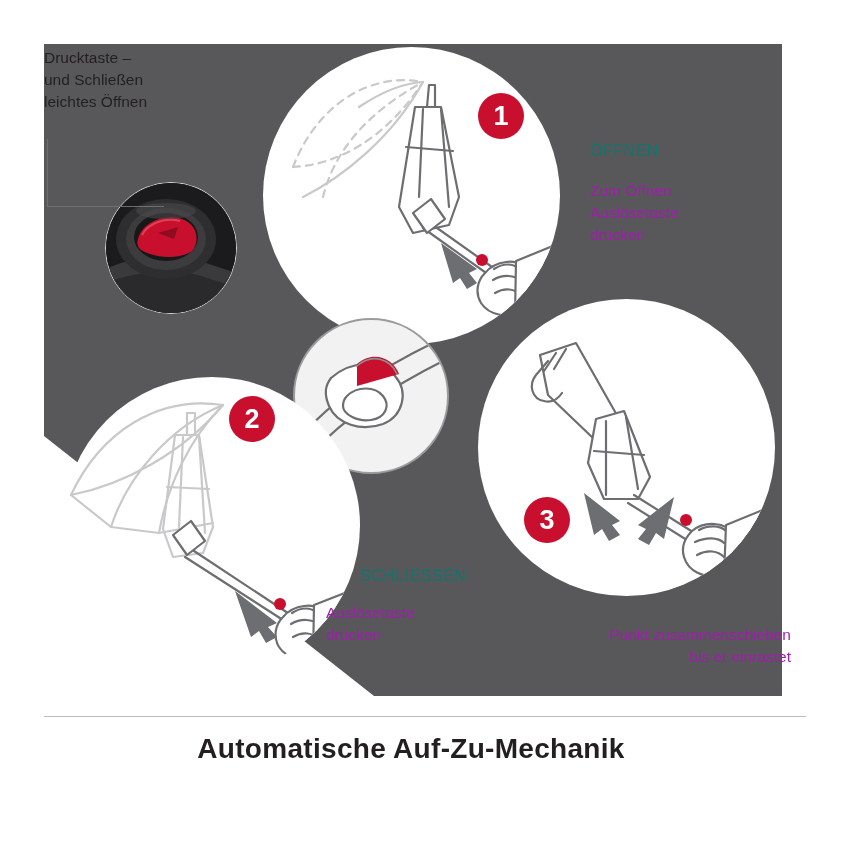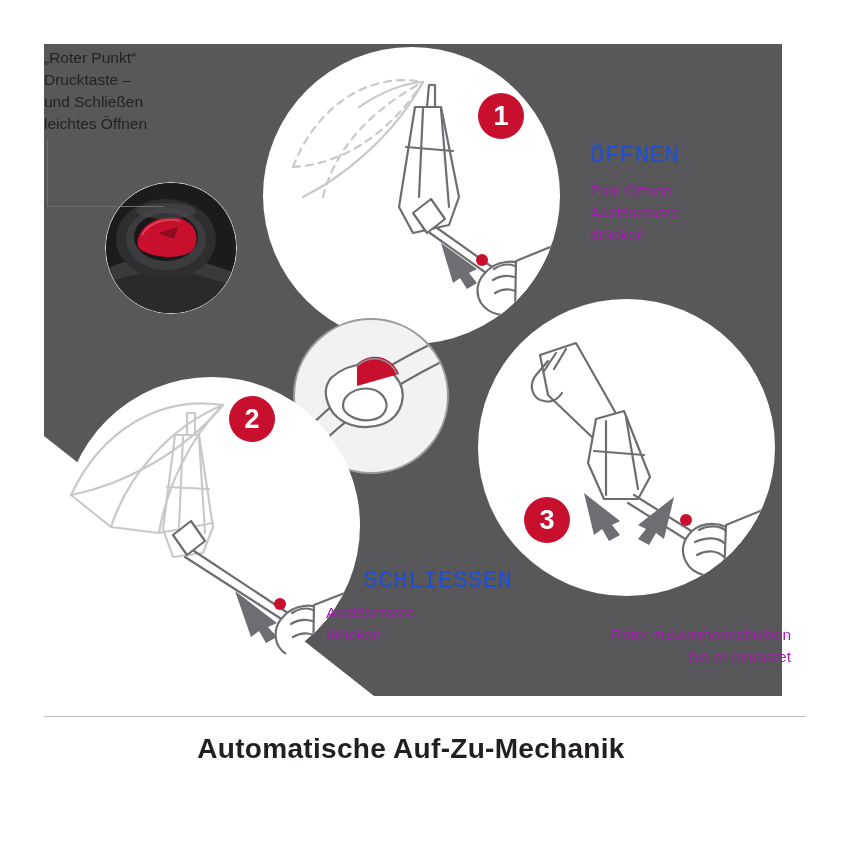--- a/index.html
+++ b/index.html
@@ -110,36 +110,36 @@
     text-align: center;
     font-family: "Liberation Sans", sans-serif;
   }
   #badge-1 { left: 478px; top: 93px; }
   #badge-2 { left: 229px; top: 396px; }
   #badge-3 { left: 524px; top: 497px; }
 
   
   .head {
     position: absolute;
-    color: #1d4ed8;
-    font-size: 24px;
+    color: #0f766e;
+    font-size: 16px;
     letter-spacing: 0.5px;
-    font-family: Liberation Mono, monospace;
+    font-family: Liberation Sans, sans-serif;
   }
   .sub {
     position: absolute;
     color: #a21caf;
     font-size: 15.5px;
     line-height: 22px;
     font-family: "Liberation Sans", sans-serif;
   }
   #txt-open-head { left: 590px; top: 142px; }
   #txt-open-sub  { left: 590px; top: 180px; width: 190px; }
 
-  #txt-close-head { left: 360px; top: 567px; text-align: center; width: 156px; }
+  #txt-close-head { left: 360px; top: 567px; text-align: left; width: 156px; }
   #txt-close-sub  { left: 326px; top: 602px; width: 190px; }
 
   #txt-collapse-sub { left: 566px; top: 624px; width: 225px; text-align: right; }
 
   
   #callout-text {
     position: absolute;
     left: 44px;
     top: 47px;
     width: 190px;
@@ -318,21 +318,21 @@
       <path class="fill-g" d="M248 226 L297 206 L297 288 L246 278 Z"></path>
       <circle class="reddot" cx="208" cy="221" r="6"></circle>
 
       <path class="arrow" d="M106 194 L142 222 L134 226 L142 236 L131 242 L124 230 L116 236 Z"></path>
       <path class="arrow" d="M196 198 L160 226 L168 230 L160 240 L171 246 L178 234 L186 240 Z"></path>
     </svg>
   </div>
   <div class="step-badge" id="badge-3">3</div>
 
   <div class="sub" id="txt-collapse-sub">
-    <div>Roter zusammenschieben</div>
+    <div>Punkt zusammenschieben</div>
     <div>bis er einrastet</div>
   </div>
 
   <div class="bubble" id="bubble-button">
     <svg width="130" height="130" viewBox="0 0 130 130">
       <rect x="0" y="0" width="130" height="130" fill="#1b1b1d"></rect>
       <path d="M0 86 C26 74 56 70 82 74 L130 90 L130 130 L0 130 Z" fill="#3a3a3c"></path>
       <path d="M0 100 C30 88 64 86 92 92 L130 104 L130 130 L0 130 Z" fill="#2a2a2c"></path>
       <ellipse cx="60" cy="56" rx="50" ry="40" fill="#2e2e30"></ellipse>
       <ellipse cx="60" cy="56" rx="40" ry="31" fill="#3c3c3e"></ellipse>
@@ -341,21 +341,20 @@
       <path d="M36 52 C42 40 60 34 74 38" stroke="#e04055" stroke-width="2" fill="none"></path>
       <path d="M52 50 L72 44 L68 56 Z" fill="#8e0b20"></path>
       <ellipse cx="60" cy="28" rx="30" ry="8" fill="#4a4a4c" opacity="0.6"></ellipse>
     </svg>
   </div>
 
   <div id="callout-line-v"></div>
   <div id="callout-line-h"></div>
 
   <div id="callout-text">
-    <div>„Roter Punkt“</div>
     <div>Drucktaste –</div>
     <div>und Schließen</div>
     <div>leichtes Öffnen</div>
   </div>
 
   <div id="caption-rule"></div>
   <div id="caption">Automatische Auf-Zu-Mechanik</div>
 
 </div>
 

